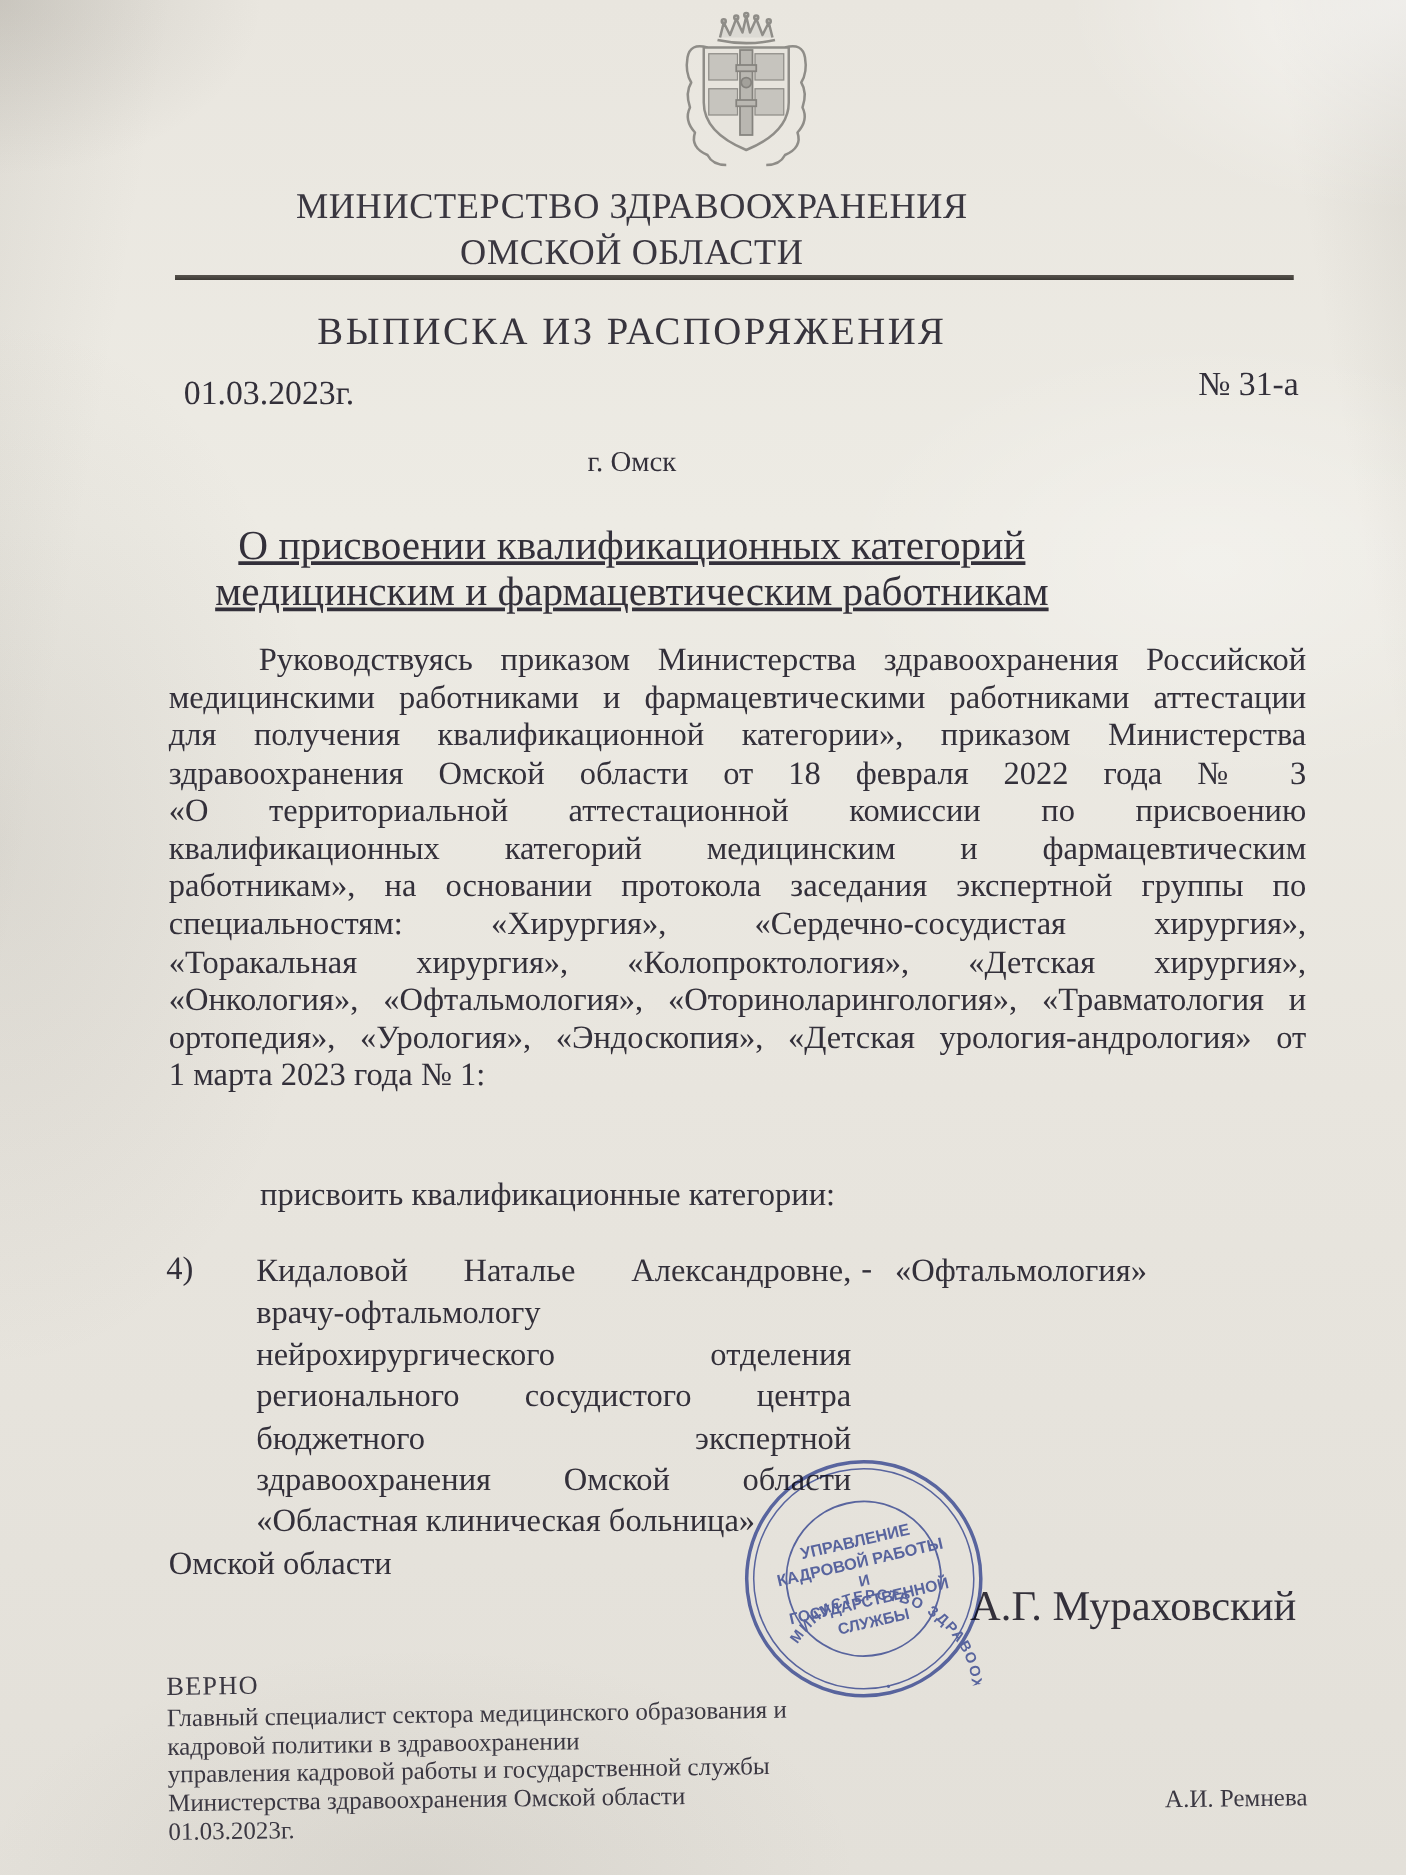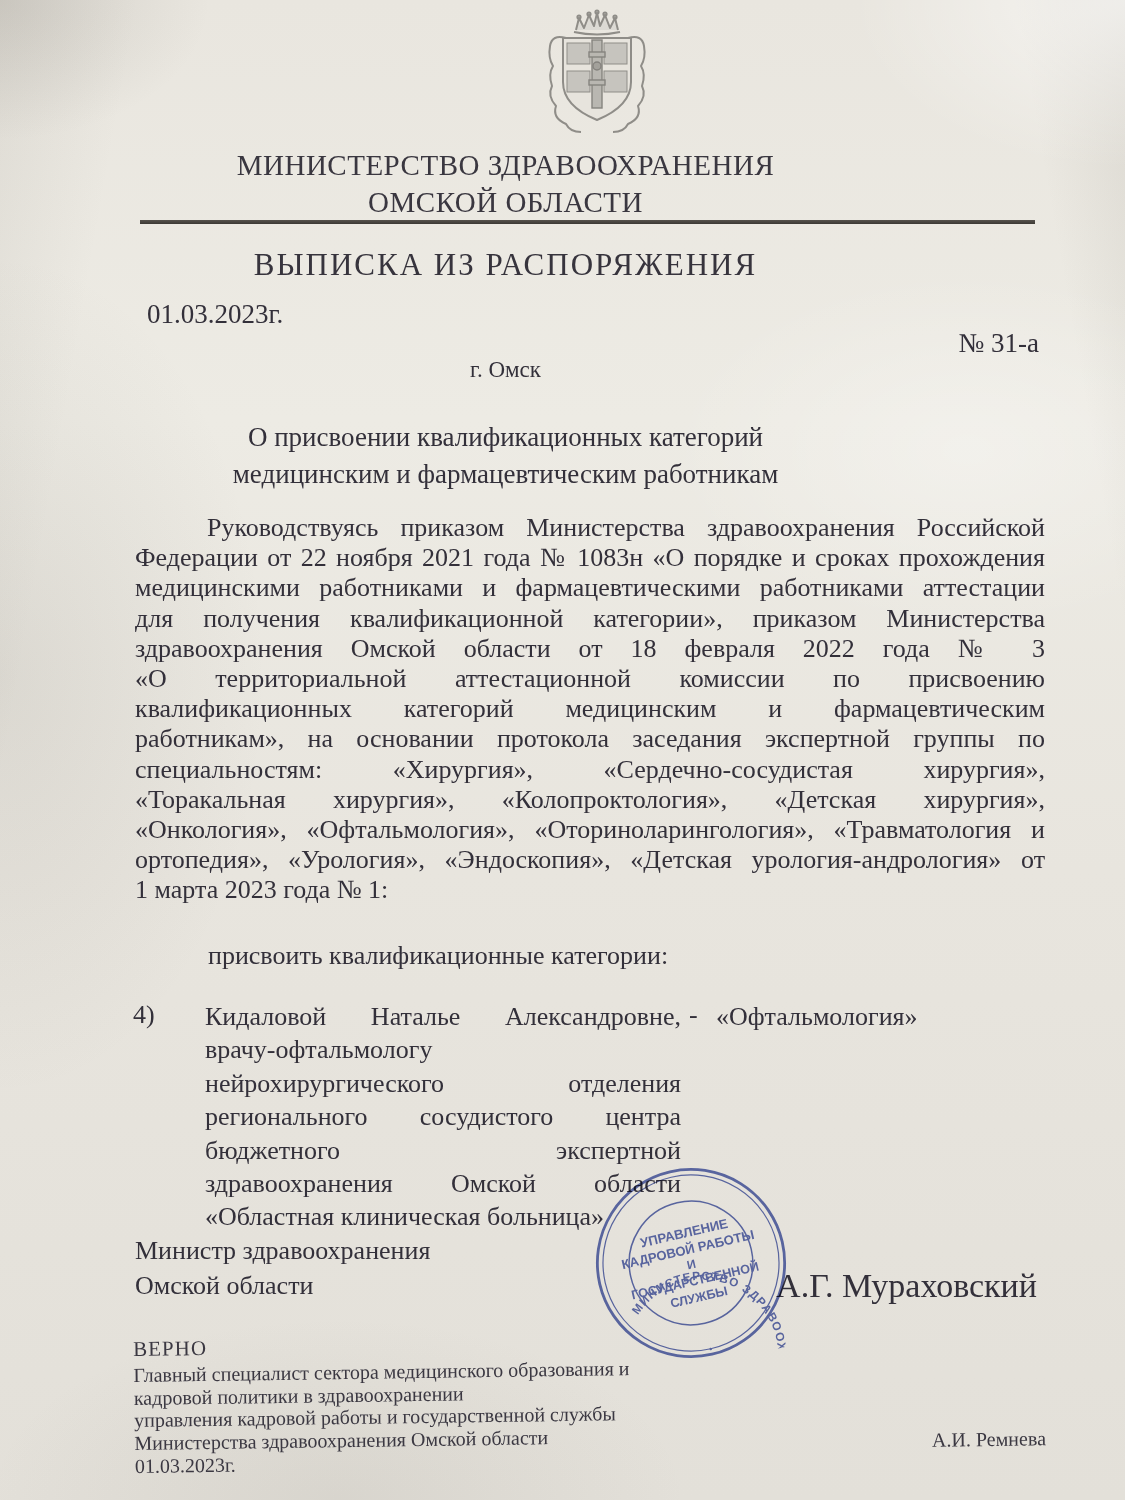--- a/index.html
+++ b/index.html
@@ -23,23 +23,23 @@
   .center{left:0;width:1011px;text-align:center;}
 
   
   .crest{left:536px;top:8px;width:122px;height:136px;}
 
   
   .org{top:147px;font-size:29px;line-height:37px;letter-spacing:0.5px;color:#3a3740;}
   .rule{top:220px;left:140px;width:895px;height:4px;background:linear-gradient(180deg,#57534d,#3c3934);}
   .doc-title{top:247px;font-size:31px;letter-spacing:2px;color:#37343d;}
   .meta-date{left:147px;top:299px;font-size:27px;}
-  .meta-num{right:86px;top:292px;font-size:27px;margin-top:36px;}
+  .meta-num{right:86px;top:292px;font-size:27px;}
   .place{top:357px;font-size:23px;}
-  .subject{top:419px;font-size:27px;line-height:37px;}
+  .subject{top:419px;font-size:33px;line-height:37px;text-decoration:underline;}
 
   
   .body-par{left:135px;top:513px;width:910px;font-size:26px;line-height:30.2px;}
   .jline{text-align:justify;text-align-last:justify;white-space:normal;}
   .jline.indent{padding-left:72px;}
   .jline.last{text-align:last left;text-align-last:left;}
 
   .resolve{left:208px;top:941px;font-size:26px;}
 
   
@@ -113,21 +113,20 @@
 
   <div class="abs center place">г. Омск</div>
 
   <div class="abs center subject">
     <div>О присвоении квалификационных категорий</div>
     <div>медицинским и фармацевтическим работникам</div>
   </div>
 
   <div class="abs body-par">
     <div class="jline indent">Руководствуясь приказом Министерства здравоохранения Российской</div>
-    <div class="jline">Федерации от 22 ноября 2021 года № 1083н «О порядке и сроках прохождения</div>
     <div class="jline">медицинскими работниками и фармацевтическими работниками аттестации</div>
     <div class="jline">для получения квалификационной категории», приказом Министерства</div>
     <div class="jline">здравоохранения Омской области от 18 февраля 2022 года № 3</div>
     <div class="jline">«О территориальной аттестационной комиссии по присвоению</div>
     <div class="jline">квалификационных категорий медицинским и фармацевтическим</div>
     <div class="jline">работникам», на основании протокола заседания экспертной группы по</div>
     <div class="jline">специальностям: «Хирургия», «Сердечно-сосудистая хирургия»,</div>
     <div class="jline">«Торакальная хирургия», «Колопроктология», «Детская хирургия»,</div>
     <div class="jline">«Онкология», «Офтальмология», «Оториноларингология», «Травматология и</div>
     <div class="jline">ортопедия», «Урология», «Эндоскопия», «Детская урология-андрология» от</div>
@@ -145,21 +144,20 @@
     <div class="jline">бюджетного экспертной</div>
     <div class="jline">здравоохранения Омской области</div>
     <div class="jline last">«Областная клиническая больница»</div>
   </div>
   <div class="abs item-dash">-</div>
   <div class="abs item-right">
     <div class="jline last">«Офтальмология»</div>
   </div>
 
   <div class="abs minister">
-    <div>Министр здравоохранения</div>
     <div>Омской области</div>
   </div>
   <div class="abs minister-name">А.Г. Мураховский</div>
 
   <div class="abs stamp">
     <svg viewBox="0 0 220 220">
       <g fill="none" stroke="#3f51a8">
         <circle cx="110" cy="110" r="100" stroke-width="3"></circle>
         <circle cx="110" cy="110" r="94" stroke-width="1.3"></circle>
         <circle cx="110" cy="110" r="66" stroke-width="1.6"></circle>

